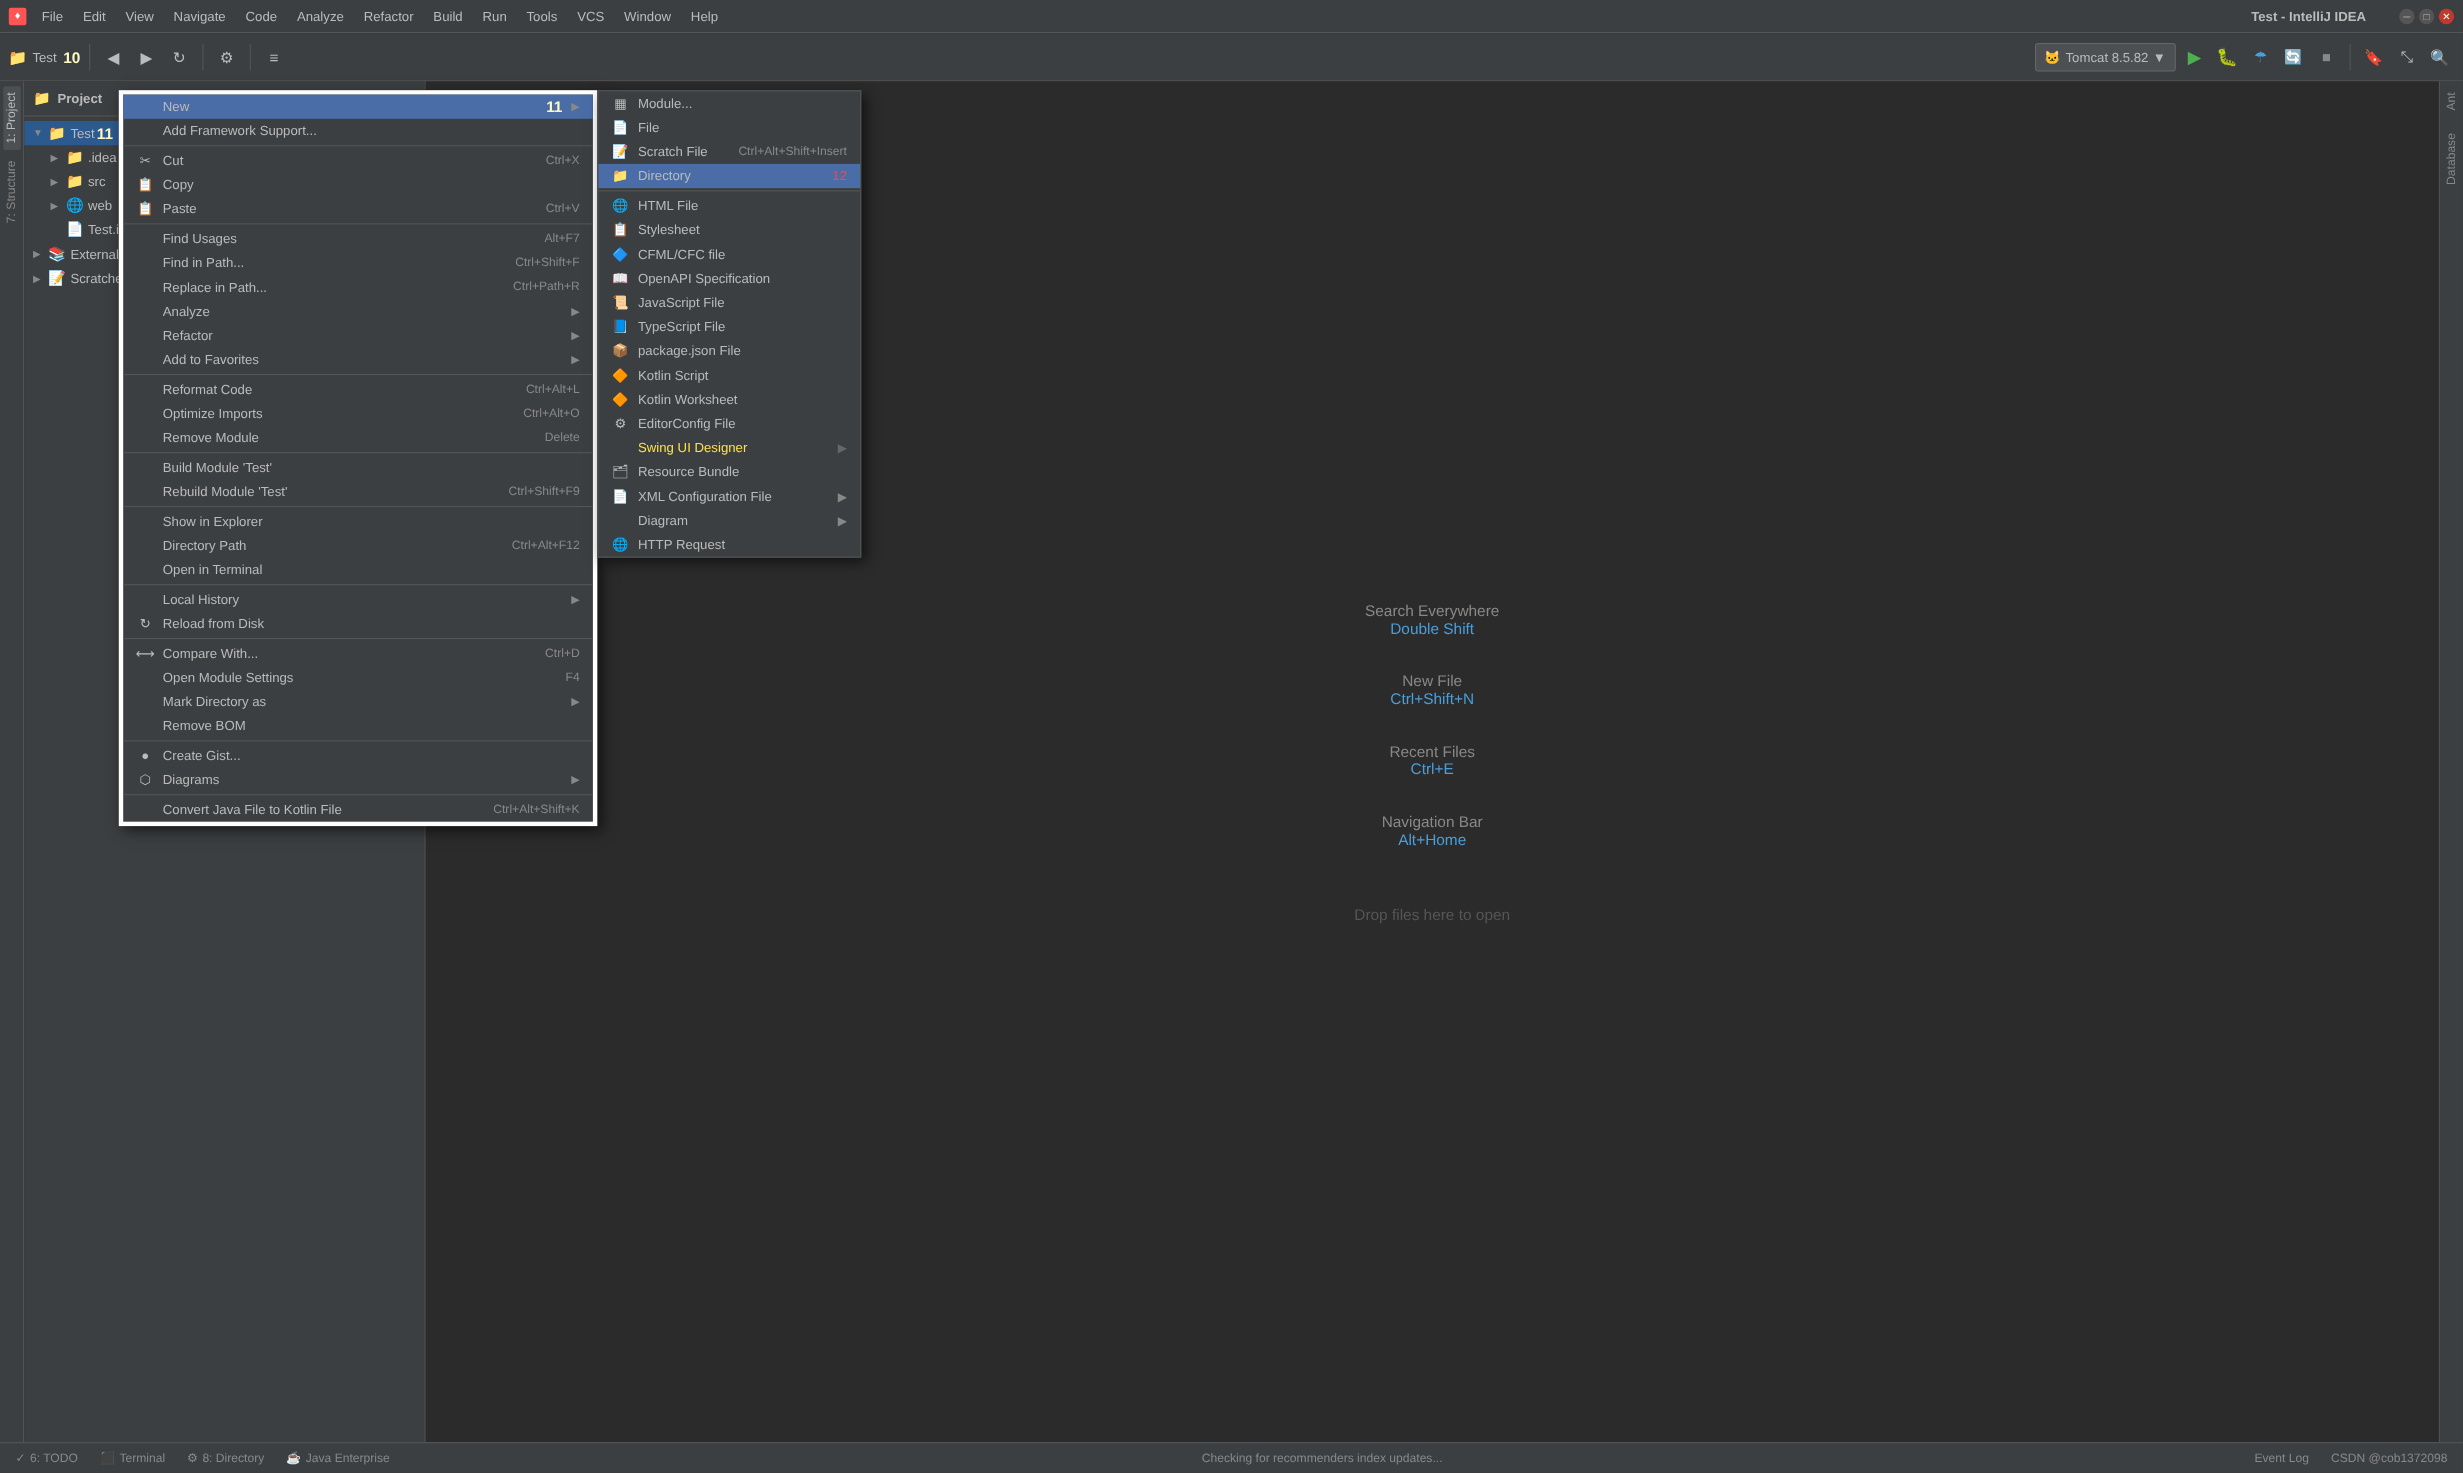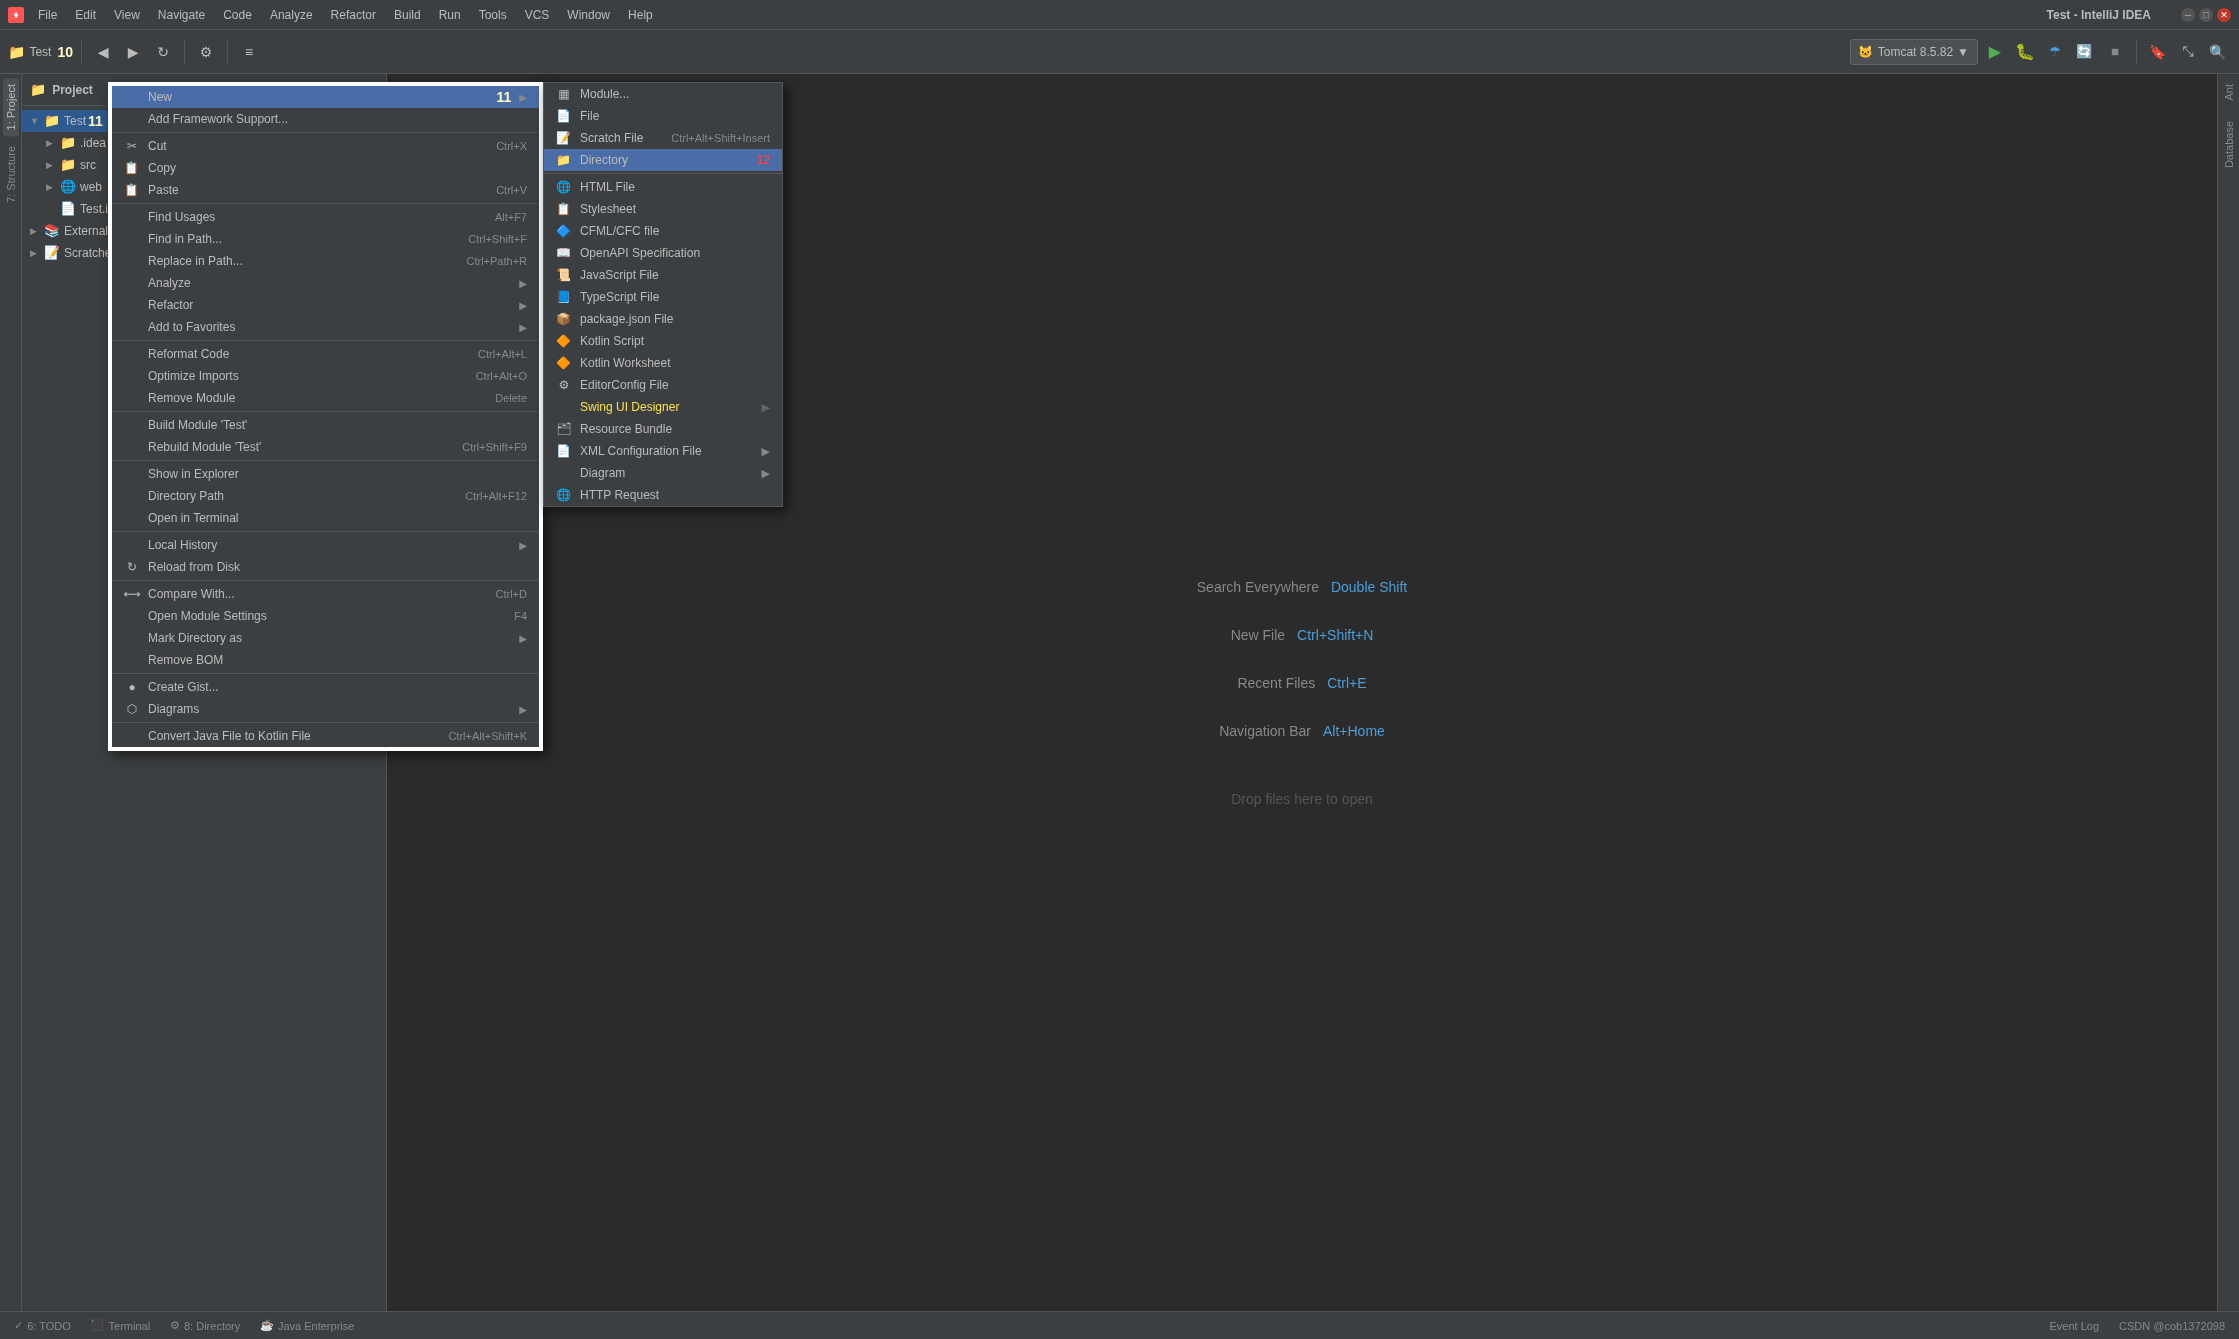--- a/index.html
+++ b/index.html
@@ -213,23 +213,23 @@
       display: flex;
       flex-direction: column;
       align-items: center;
       justify-content: center;
       gap: 32px;
       position: relative;
     }
     .shortcut-row {
       display: flex;
       align-items: center;
-      gap: 12px;
       color: #888;
       font-size: 14px;
+      flex-direction: column;
     }
     .shortcut-key {
       color: #4a9eda;
       font-size: 14px;
     }
 
     
     #status-bar {
       height: 28px;
       background: #3c3f41;
@@ -775,20 +775,21 @@
     <span>Terminal</span>
   </div>
   <div class="status-item">
     <span>⚙</span>
     <span>8: Directory</span>
   </div>
   <div class="status-item">
     <span>☕</span>
     <span>Java Enterprise</span>
   </div>
+  <div class="status-center">Checking for recommenders index updates...</div>
   <div class="status-right">
     <div class="status-item">
       <span>Event Log</span>
     </div>
     <div class="status-item">
       <span>CSDN @cob1372098</span>
     </div>
   </div>
 </div>
 

